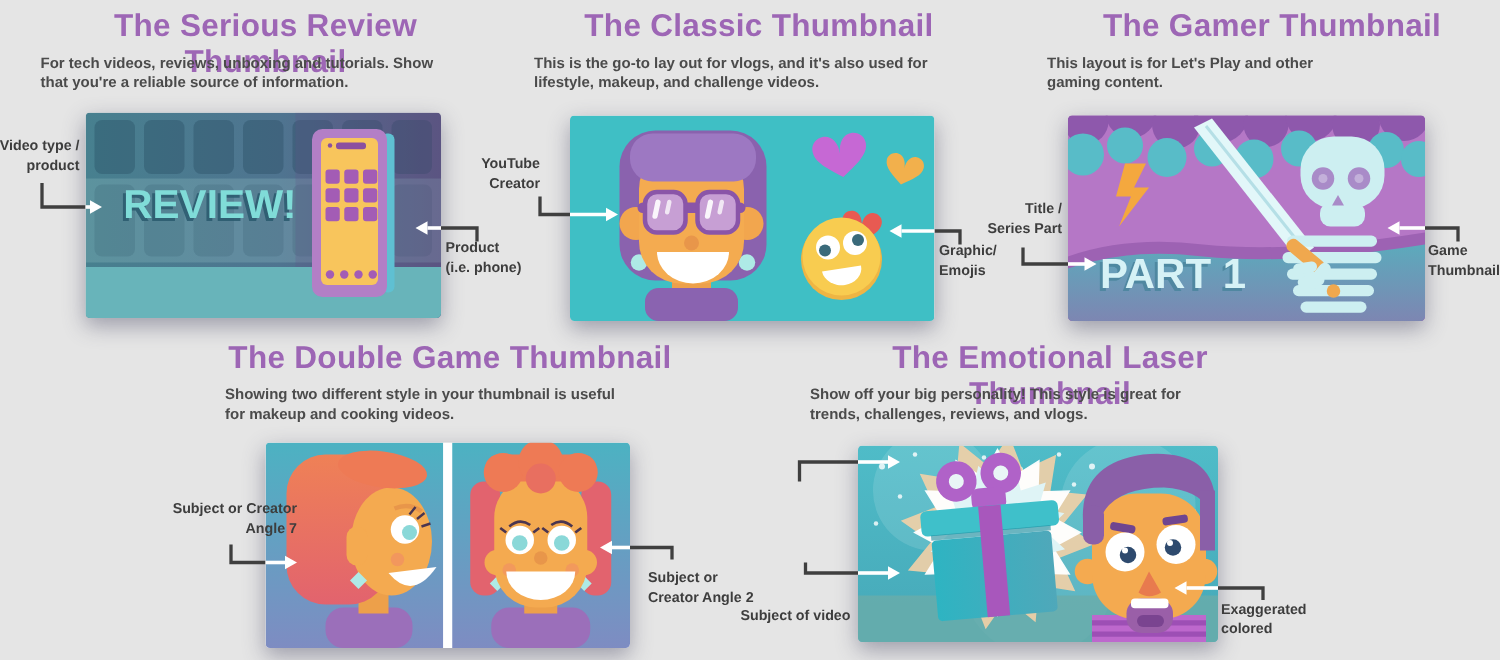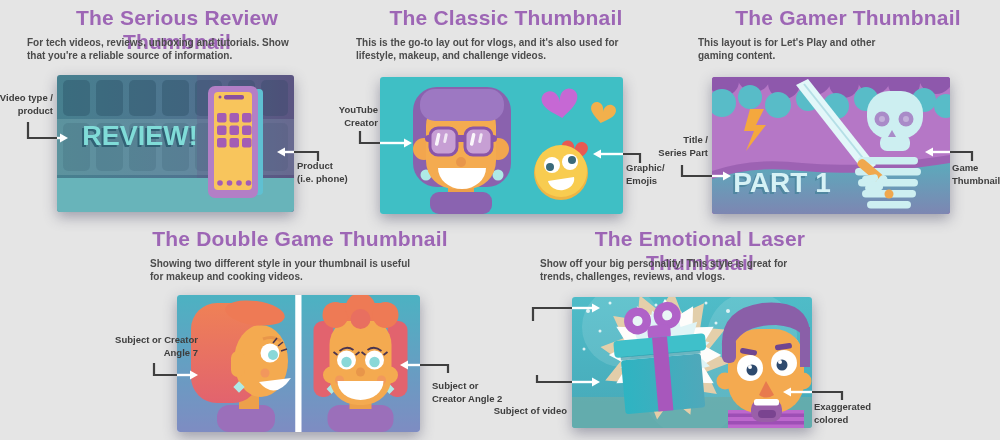--- a/index.html
+++ b/index.html
@@ -361,21 +361,21 @@
         <rect x="186" y="113" width="18" height="8" rx="4" fill="#7a4490"></rect>
       </g>
     </svg>
   </div>
 
   <div class="label r" style="left:-12px;top:91px;width:65px;">Video type /
 product</div>
   <div class="label" style="left:297px;top:159px;">Product
 (i.e. phone)</div>
 
-  <div class="label r" style="left:308px;top:103px;width:70px;">YouTube
+  <div class="label r" style="left:290px;top:103px;width:70px;">YouTube
 Creator</div>
   <div class="label" style="left:626px;top:161px;">Graphic/
 Emojis</div>
 
   <div class="label r" style="left:628px;top:133px;width:80px;">Title /
 Series Part</div>
   <div class="label" style="left:952px;top:161px;">Game
 Thumbnail</div>
 
   <div class="label r" style="left:88px;top:333px;width:110px;">Subject or Creator

